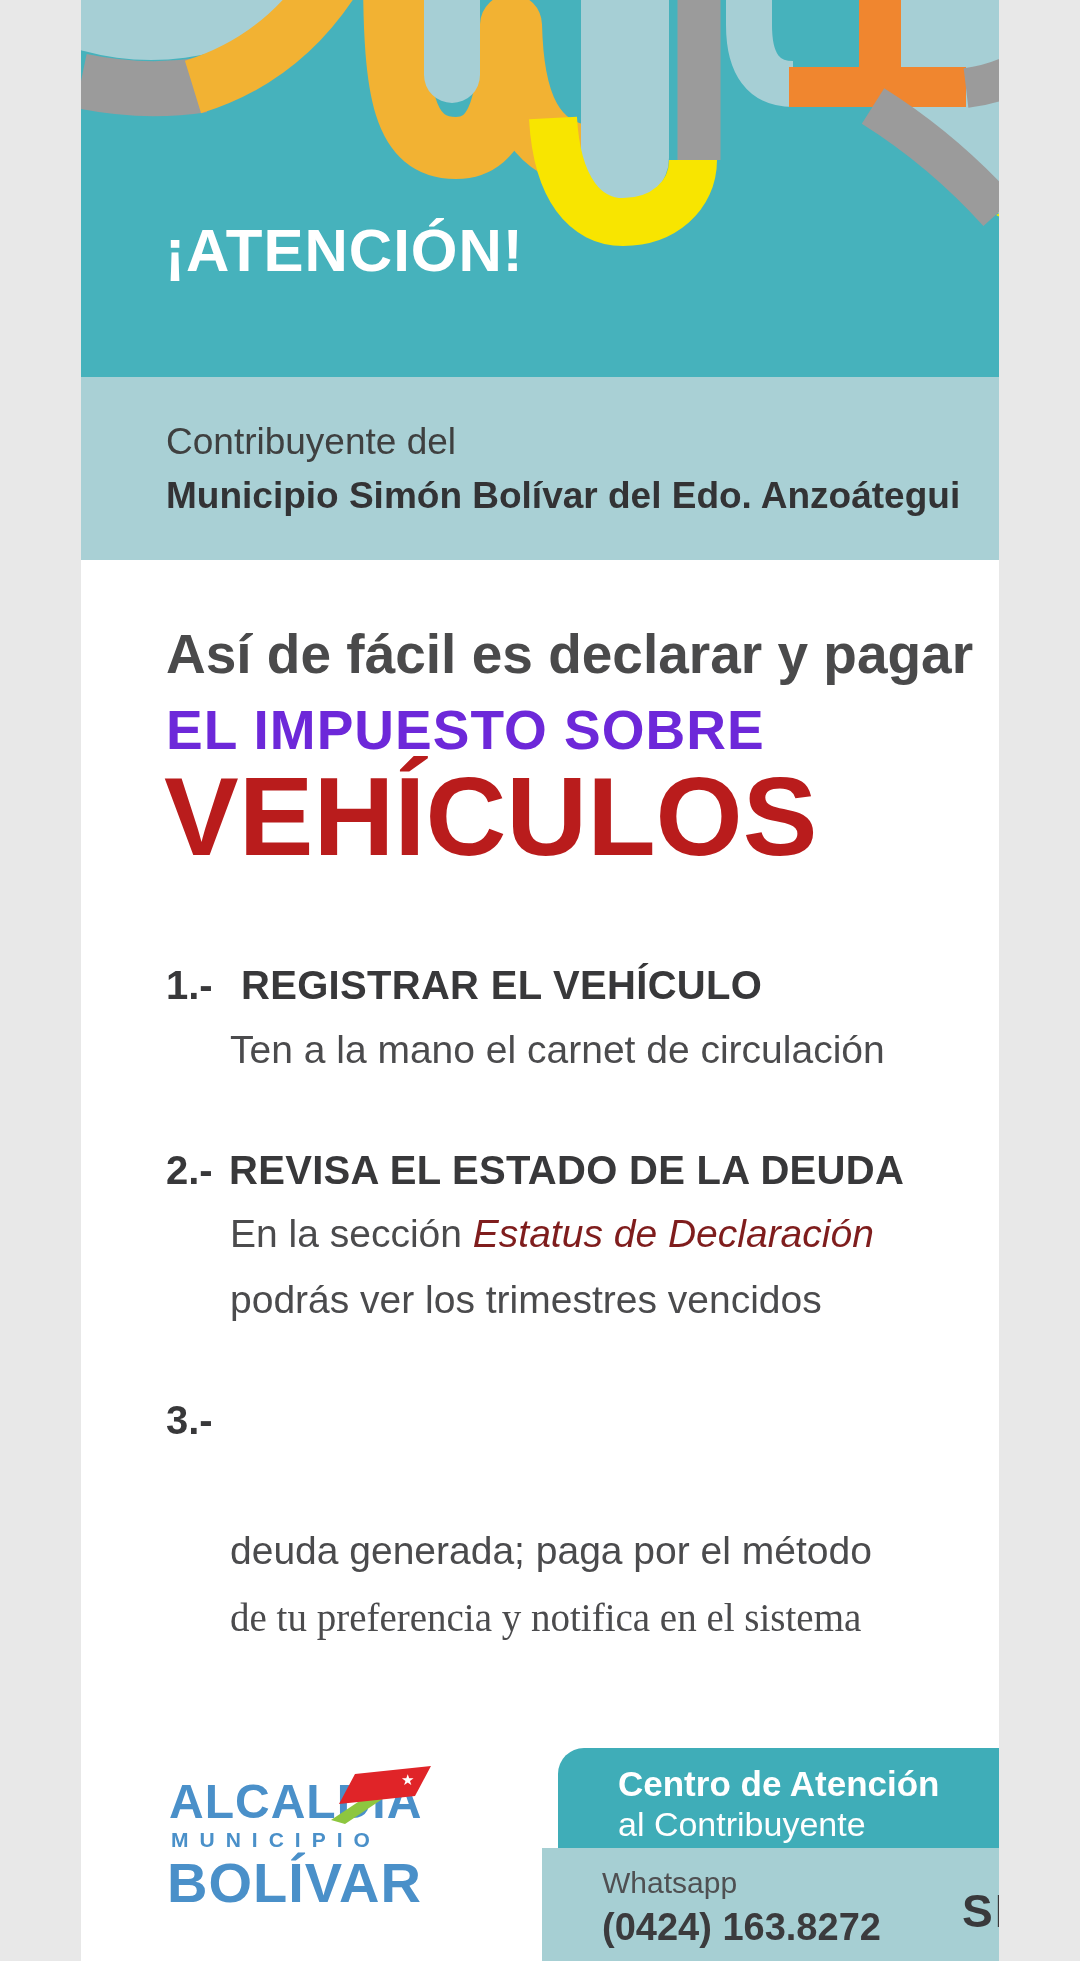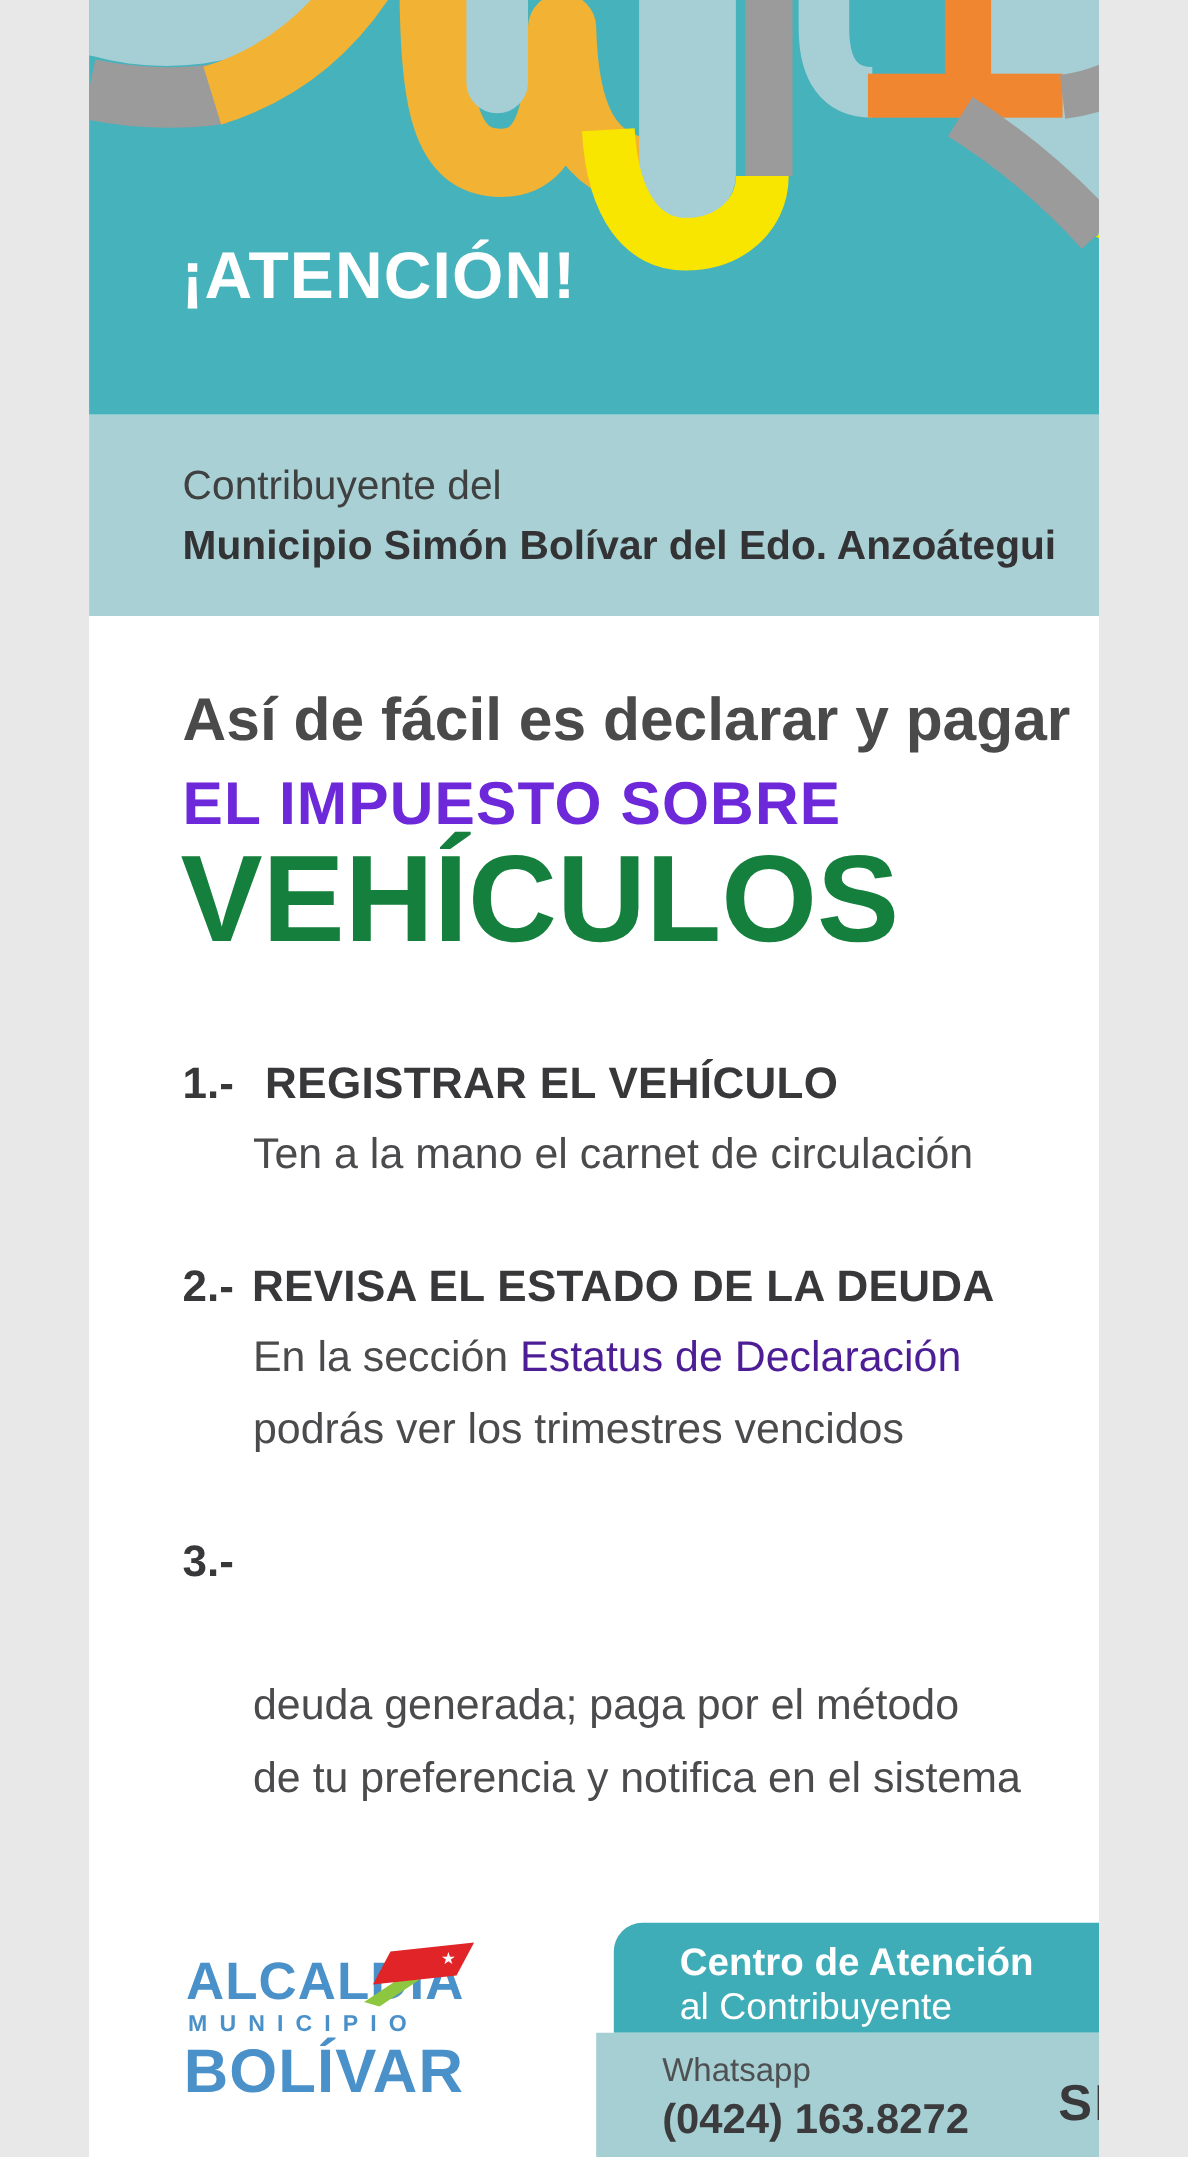--- a/index.html
+++ b/index.html
@@ -12,27 +12,27 @@
   .attention{position:absolute;left:84px;top:216px;color:#ffffff;font-size:60px;font-weight:800;letter-spacing:1px;}
 
   
   .band{position:absolute;left:0;top:377px;width:1080px;height:183px;background:#A9D0D5;border-radius:0 0 72px 0;}
   .band .l1{position:absolute;left:85px;top:44px;font-size:37px;font-weight:500;color:#3F4040;}
   .band .l2{position:absolute;left:85px;top:98px;font-size:37px;font-weight:800;color:#333335;}
 
   
   .intro{position:absolute;left:85px;top:622px;font-size:55px;font-weight:700;color:#4A4A4B;}
   .h-teal1{position:absolute;left:85px;top:698px;font-size:55px;font-weight:800;color:#6d28d9;letter-spacing:1px;}
-  .h-teal2{position:absolute;left:83px;top:752px;font-size:112px;font-weight:800;color:#15803d;letter-spacing:0;}
+  .h-teal2{position:absolute;left:83px;top:752px;font-size:112px;font-weight:800;color:#b91c1c;letter-spacing:0;}
 
   
   .step-num{position:absolute;left:85px;font-size:40px;font-weight:800;color:#38383A;}
   .step-title{position:absolute;font-size:40px;font-weight:800;color:#38383A;letter-spacing:0.3px;}
   .step-line{position:absolute;font-size:39px;font-weight:400;color:#4B4B4D;}
-  .step-line .em{color:#4c1d95;}
+  .step-line .em{color:#7f1d1d;font-style:italic;}
 
   
   .logo-line1{position:absolute;left:88px;top:1774px;font-size:48px;font-weight:800;color:#4A90C9;letter-spacing:1px;}
   .logo-line2{position:absolute;left:90px;top:1828px;font-size:21px;font-weight:700;color:#4A90C9;letter-spacing:11px;}
   .logo-line3{position:absolute;left:86px;top:1850px;font-size:56px;font-weight:800;color:#4A90C9;letter-spacing:1px;}
   .flag{position:absolute;left:248px;top:1764px;}
 
   .contact-teal{position:absolute;left:461px;top:1748px;width:617px;height:100px;background:#3FADB8;border-radius:26px 56px 0 0;margin-left:16px;}
   .contact-teal .t1{position:absolute;left:60px;top:16px;font-size:35px;font-weight:800;color:#ffffff;}
   .contact-teal .t2{position:absolute;left:60px;top:57px;font-size:34px;font-weight:400;color:#ffffff;}
@@ -94,21 +94,21 @@
   <div class="step-title" style="left:160px;top:963px;">REGISTRAR EL VEHÍCULO</div>
   <div class="step-line" style="left:149px;top:1028px;"><span>Ten a la mano el carnet de circulación</span></div>
 
   <div class="step-num" style="top:1148px;">2.-</div>
   <div class="step-title" style="left:148px;top:1148px;">REVISA EL ESTADO DE LA DEUDA</div>
   <div class="step-line" style="left:149px;top:1212px;"><span>En la sección </span><span class="em">Estatus de Declaración</span></div>
   <div class="step-line" style="left:149px;top:1278px;"><span>podrás ver los trimestres vencidos</span></div>
 
   <div class="step-num" style="top:1398px;">3.-</div>
   <div class="step-line" style="left:149px;top:1529px;"><span>deuda generada; paga por el método</span></div>
-  <div class="step-line" style="left:149px;top:1595px;"><span>de tu preferencia y notifica en el sistema</span></div>
+  <div class="step-line" style="left:149px;top:1595px;font-family:Liberation Serif, serif;"><span>de tu preferencia y notifica en el sistema</span></div>
 
   <div class="logo-line1">ALCALDÍA</div>
   <div class="logo-line2">MUNICIPIO</div>
   <div class="logo-line3">BOLÍVAR</div>
   <svg class="flag" width="108" height="62" viewBox="0 0 108 62">
     <polygon points="2,56 56,20 70,24 16,60" fill="#8DC63F"></polygon>
     <polygon points="26,10 102,2 86,32 10,40" fill="#E02428"></polygon>
     <text x="72" y="21" font-size="15" fill="#ffffff">★</text>
   </svg>
 

